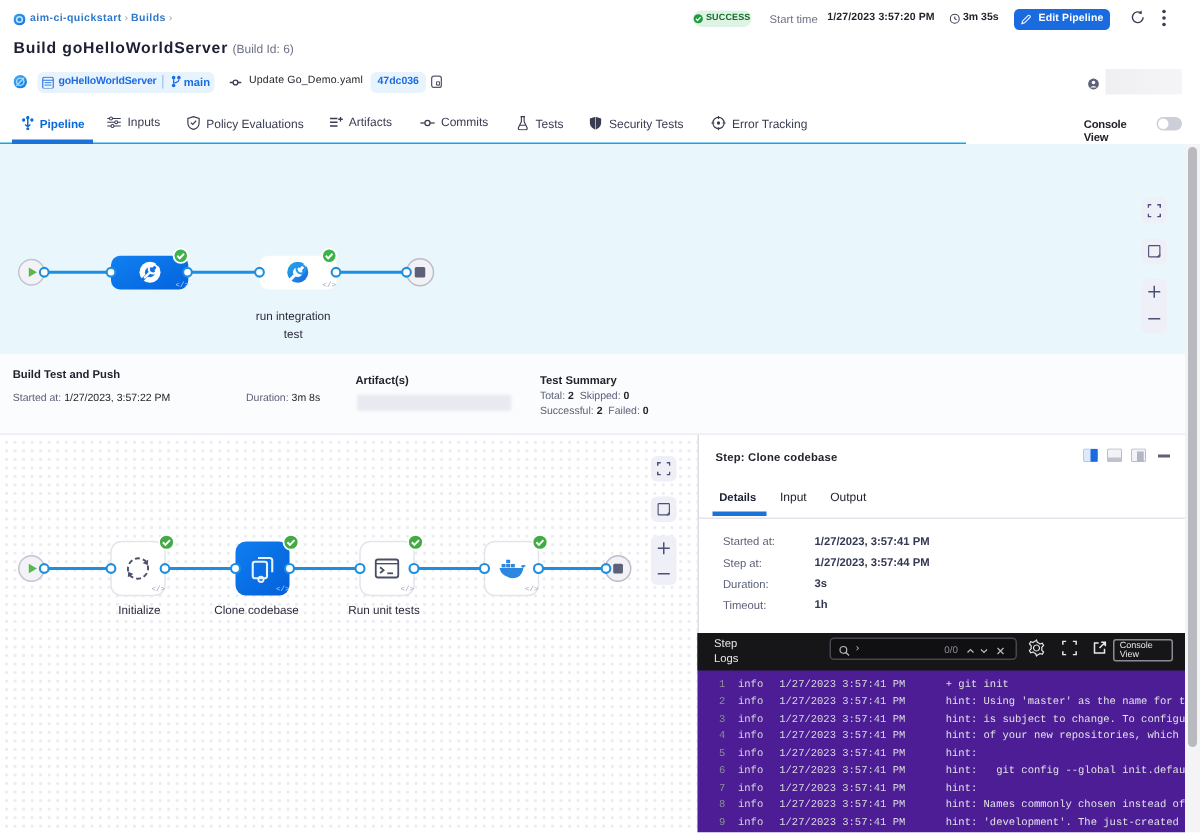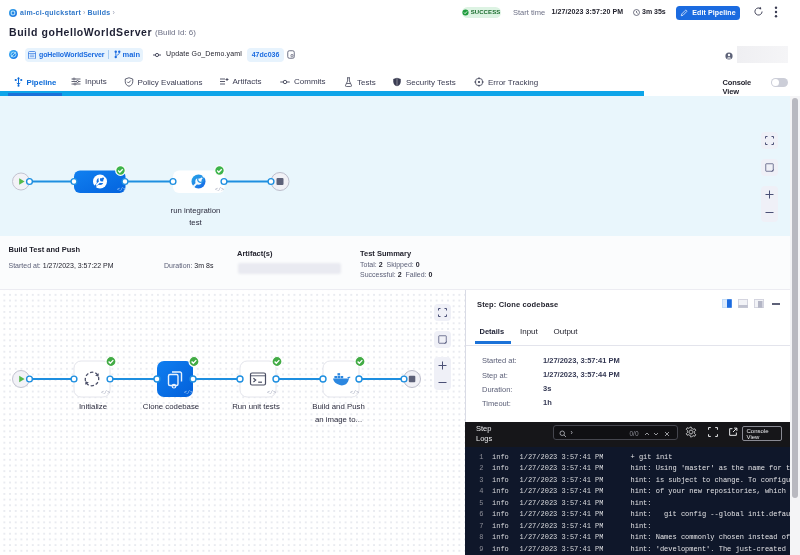--- a/index.html
+++ b/index.html
@@ -7,35 +7,35 @@
 #page { position:relative; width:800px; height:555px; overflow:hidden; }
 .abs { position:absolute; }
 
 #hdr { position:absolute; left:0; top:0; width:800px; height:66px; background:#fff; }
 .crumb { font-size:7px; color:#2f77c9; font-weight:700; letter-spacing:0.3px; }
 .crumbsep { color:#9ba0b5; font-weight:400; font-size:7px; }
 #title { position:absolute; left:9px; top:25.5px; font-size:10.5px; font-weight:700; color:#1d1f33; letter-spacing:0.55px; }
 #buildid { position:absolute; left:155px; top:28px; font-size:8px; color:#6d7086; }
 .pill { background:#e7f3fd; border-radius:4px; color:#1c6ce0; font-weight:700; }
 
-#tabs { position:absolute; left:0; top:66px; width:644px; height:30px; background:#fff; border-bottom:5px solid #0ea5e9; }
+#tabs { position:absolute; left:0; top:66px; width:644px; height:30px; background:#fff; border-bottom:1px solid #0ea5e9; }
 .tab { position:absolute; top:10.5px; height:14px; font-size:8px; color:#3a3c52; white-space:nowrap; }
 .tab svg { vertical-align:-2px; margin-right:4px; }
 
 #graph1 { position:absolute; left:0; top:96px; width:790px; height:140px; background:#e9f6fc; }
 #sumry { position:absolute; left:0; top:236px; width:790px; height:54px; background:#fbfcfd; border-bottom:1px solid #ececf2; }
 #graph2 { position:absolute; left:0; top:290px; width:465px; height:265px; background-color:#fff;
   background-image:radial-gradient(circle, #e9ebf0 0.85px, transparent 1.1px); background-size:5.7px 5.7px; background-position:1.5px 2px; }
 #panel { position:absolute; left:465px; top:290px; width:325px; height:265px; background:#fff; border-left:1px solid #d9dbe5; }
 .gbtn { position:absolute; width:17px; height:17px; background:#eff0f7; border-radius:4px; }
 .nodelbl { position:absolute; font-size:7.8px; color:#2b2b3d; text-align:center; line-height:12.5px; }
 .kv-l { position:absolute; font-size:7.5px; color:#5c6078; }
 .kv-v { position:absolute; font-size:7.5px; font-weight:700; color:#343853; }
 
-#term { position:absolute; left:465px; top:422px; width:325px; height:133px; background:#0f172a; color:#c6c7cb; }
+#term { position:absolute; left:465px; top:422px; width:325px; height:133px; background:#4c1d95; color:#c6c7cb; }
 #thead { position:absolute; left:0; top:0; width:325px; height:25px; background:#161619; }
 .tcol { position:absolute; font-family:"Liberation Mono", monospace; font-size:7px; line-height:11.45px; white-space:pre; }
 
 #sbtrack { position:absolute; right:0px; top:96px; width:10px; height:459px; background:#f4f4f6; }
 #sbthumb { position:absolute; right:2px; top:98px; width:6px; height:400px; background:#b9b9c0; border-radius:3px; }
 </style>
 </head>
 <body>
 <div id="page">
 
@@ -355,21 +355,20 @@
     <circle cx="360" cy="70.5" r="5" fill="#42ab45" stroke="#fff" stroke-width="1.2"></circle>
     <path d="M357.6 70.5 l1.7 1.8 3 -3.2" fill="none" stroke="#fff" stroke-width="1.3"></path>
 
     <circle cx="412" cy="88" r="8.5" fill="#f1f1f6" stroke="#bcbdcb" stroke-width="1"></circle>
     <rect x="408.8" y="84.8" width="6.5" height="6.5" rx="1" fill="#5d6178"></rect>
     <circle cx="404" cy="88" r="2.9" fill="#fff" stroke="#1e8fe0" stroke-width="1.4"></circle>
   </svg>
   <div class="nodelbl" style="left:53px; top:111px; width:80px;">Initialize</div>
   <div class="nodelbl" style="left:131px; top:111px; width:80px;">Clone codebase</div>
   <div class="nodelbl" style="left:216px; top:111px; width:80px;">Run unit tests</div>
-  <div class="nodelbl" style="left:292.5px; top:111px; width:92px;">Build and Push<br>an image to...</div>
 
   <div class="gbtn" style="left:434px; top:14px;"></div>
   <svg class="abs" style="left:438px; top:18px;" width="9" height="9" viewBox="0 0 18 18">
         <path d="M1 5 V1 h4 M13 1 h4 v4 M17 13 v4 h-4 M5 17 H1 v-4" fill="none" stroke="#4b5076" stroke-width="2"></path>
       </svg>
   <div class="gbtn" style="left:434px; top:41px;"></div>
   <svg class="abs" style="left:438px; top:45px;" width="9" height="9" viewBox="0 0 18 18">
         <rect x="1.5" y="1.5" width="15" height="15" rx="1" fill="none" stroke="#4b5076" stroke-width="1.5"></rect>
         <path d="M13 17 l4 -4" stroke="#4b5076" stroke-width="1.5"></path>
       </svg>

